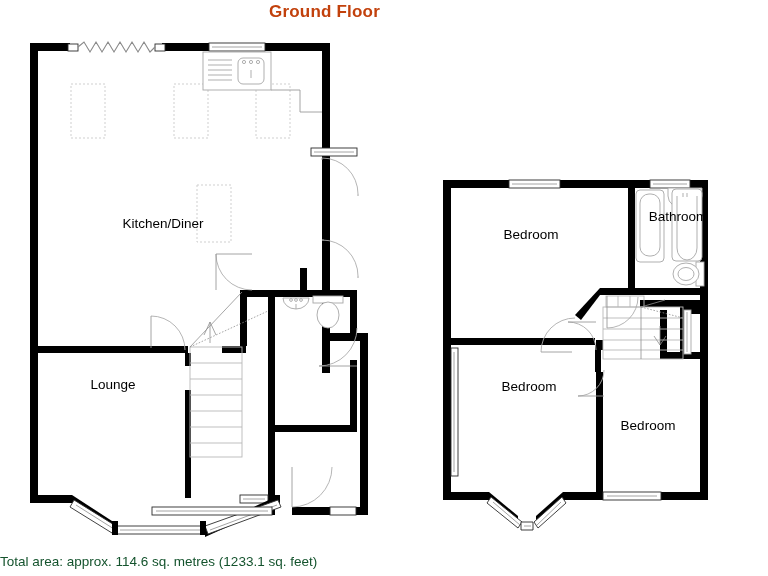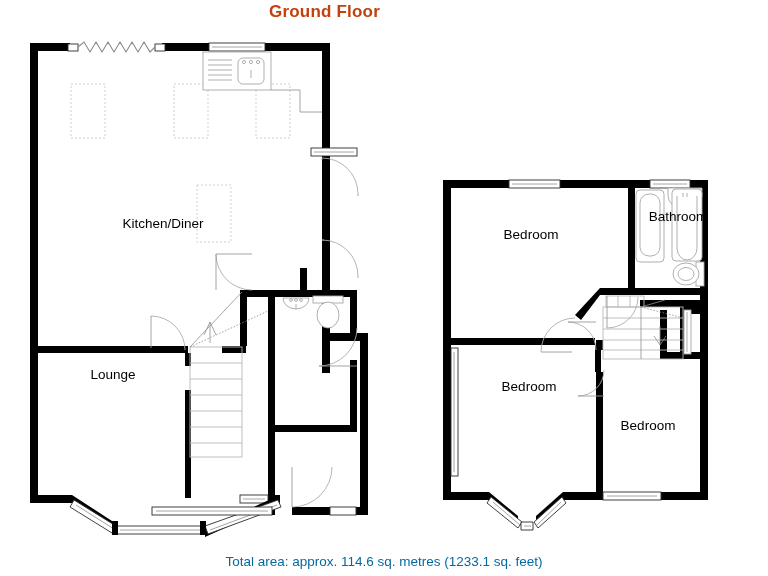--- a/index.html
+++ b/index.html
@@ -41,23 +41,22 @@
   }
   #gf-title { left: 90px; top: 2px; width: 290px; }
   #gf-sub   { left: 90px; top: 22px; width: 290px; }
   #ff-title { left: 490px; top: 131px; width: 210px; }
   #ff-sub   { left: 490px; top: 151px; width: 210px; }
 
   #total-area {
     position: absolute;
     left: 0; top: 554px;
     width: 768px;
-    text-align: center;
     font-size: 13.5px;
-    color: #0369a1;
+    color: #14532d;
     white-space: nowrap;
   }
 
   
   .room-label {
     position: absolute;
     font-weight: normal;
     font-size: 13.5px;
     white-space: nowrap;
     color: #000;
@@ -218,21 +217,21 @@
 
     <rect class="winfill" x="152" y="507" width="120" height="8"></rect>
     <line class="thinln" x1="156" y1="511" x2="268" y2="511"></line>
 
     <rect class="wall" x="112" y="521" width="6" height="14"></rect>
     <rect class="wall" x="200" y="521" width="6" height="14"></rect>
 
   </svg>
 
   <div class="room-label" style="left:108px; top:216px; width:110px;">Kitchen/Diner</div>
-  <div class="room-label" style="left:78px; top:367px; width:70px;">Lounge</div>
+  <div class="room-label" style="left:78px; top:377px; width:70px;">Lounge</div>
 
   <svg class="plan" id="svg-first" viewBox="0 0 768 576">
 
     <rect class="wall" x="443" y="180" width="8" height="320"></rect>
     <rect class="wall" x="443" y="180" width="66" height="8"></rect>
     <rect class="wall" x="560" y="180" width="90" height="8"></rect>
     <rect class="wall" x="700" y="180" width="8" height="320"></rect>
     <rect class="wall" x="690" y="180" width="18" height="8"></rect>
 
     <rect class="wall" x="443" y="492" width="46" height="8"></rect>

